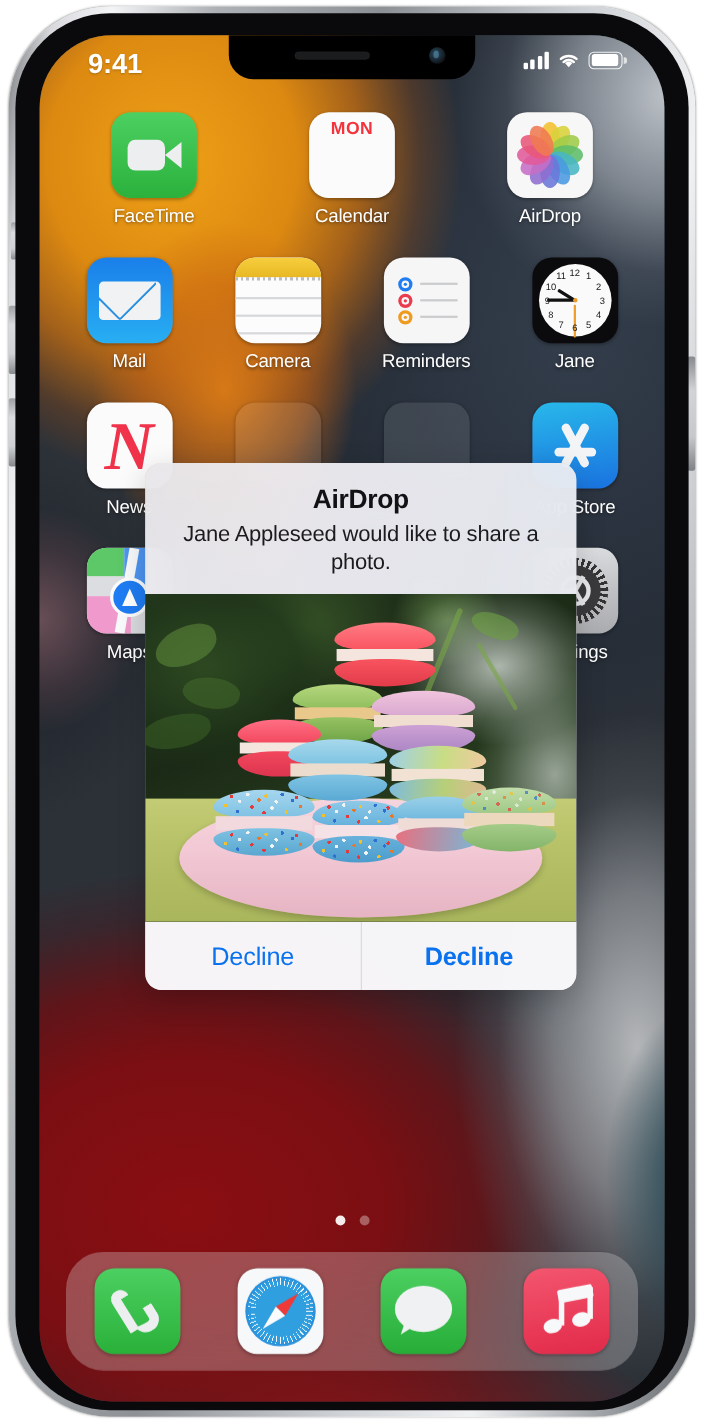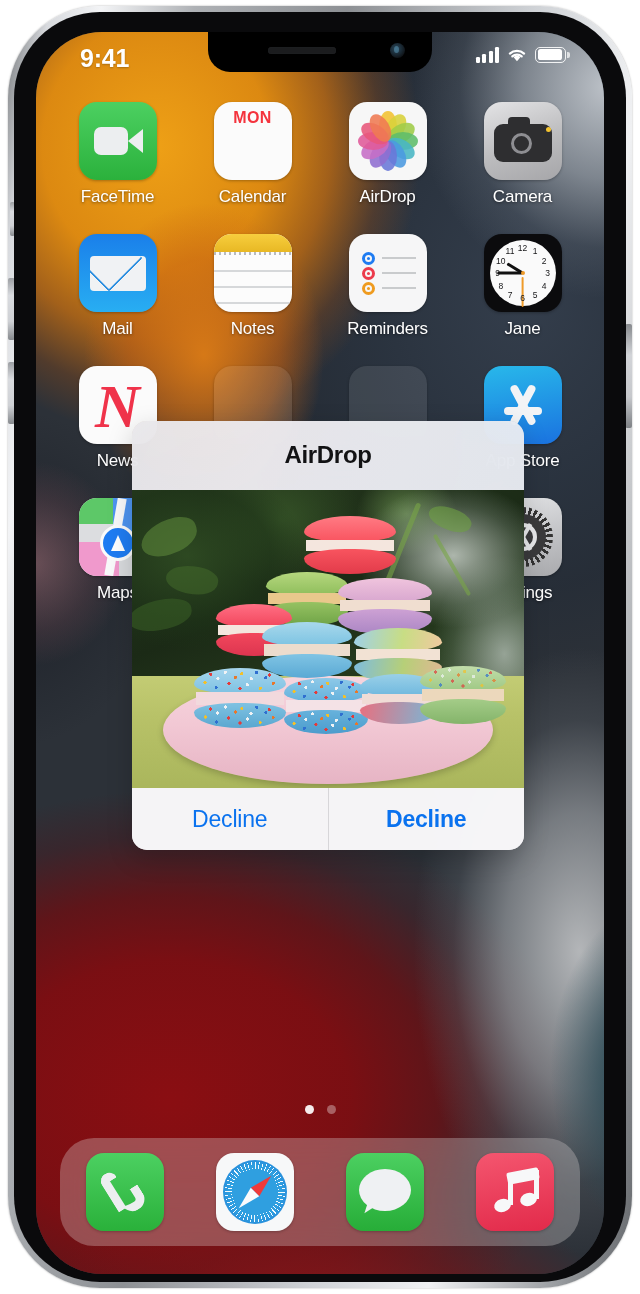--- a/index.html
+++ b/index.html
@@ -929,49 +929,40 @@
                   <div class="ph-pet" style="background: rgb(106, 120, 216); transform: translate(-50%, -100%) rotate(180deg); transform-origin: 50% 100%;"></div>
                   <div class="ph-pet" style="background: rgb(143, 110, 208); transform: translate(-50%, -100%) rotate(210deg); transform-origin: 50% 100%;"></div>
                   <div class="ph-pet" style="background: rgb(198, 110, 198); transform: translate(-50%, -100%) rotate(240deg); transform-origin: 50% 100%;"></div>
                   <div class="ph-pet" style="background: rgb(224, 90, 154); transform: translate(-50%, -100%) rotate(270deg); transform-origin: 50% 100%;"></div>
                   <div class="ph-pet" style="background: rgb(232, 86, 122); transform: translate(-50%, -100%) rotate(300deg); transform-origin: 50% 100%;"></div>
                   <div class="ph-pet" style="background: rgb(239, 122, 82); transform: translate(-50%, -100%) rotate(330deg); transform-origin: 50% 100%;"></div>
                 </div>
             </div>
             <div class="app-label">AirDrop</div>
           </div>
-          <div class="app">
-            <div class="app-icon ic-camera">
-              <div class="cam-bump"></div>
-                <div class="cam-body"></div>
-              <div class="cam-lens"></div>
-                <div class="cam-dot"></div>
-            </div>
-            <div class="app-label">Camera</div>
-          </div>
         </div>
 
         <div class="app-row">
           <div class="app">
             <div class="app-icon ic-mail">
               <div class="mail-env">
                   <div class="mail-flap"></div>
                 </div>
             </div>
             <div class="app-label">Mail</div>
           </div>
           <div class="app">
             <div class="app-icon ic-notes">
               <div class="nt-top"></div>
                 <div class="nt-perf"></div>
               <div class="nt-line" style="top:36px"></div>
               <div class="nt-line" style="top:52px"></div>
               <div class="nt-line" style="top:68px"></div>
             </div>
-            <div class="app-label">Notes</div>
+            <div class="app-label">Camera</div>
           </div>
           <div class="app">
             <div class="app-icon ic-reminders">
               <div class="rm-dot" style="top:18px;border-color:#1f7cf2;">
                   <span style="position:absolute;left:2px;top:2px;width:3px;height:3px;border-radius:50%;background:#1f7cf2;"></span>
                 </div>
               <div class="rm-line" style="top:23px"></div>
               <div class="rm-dot" style="top:33px;border-color:#ec3b4c;">
                   <span style="position:absolute;left:2px;top:2px;width:3px;height:3px;border-radius:50%;background:#ec3b4c;"></span>
                 </div>
@@ -1096,20 +1087,21 @@
           <div class="mu-stem1"></div>
             <div class="mu-stem2"></div>
           <div class="mu-note-head1"></div>
             <div class="mu-note-head2"></div>
         </div>
       </div>
 
       <div class="airdrop-dialog">
         <div class="ad-head">
           <div class="ad-title">AirDrop</div>
+          <div class="ad-msg">Jane Appleseed would like to share a photo.</div>
         </div>
 
         <div class="ad-photo">
           <div class="bg-foliage"></div>
           <div class="leaf" style="left:8px;top:30px;width:58px;height:34px;transform:rotate(-18deg);"></div>
           <div class="leaf" style="left:34px;top:76px;width:52px;height:28px;transform:rotate(12deg);background:rgba(70,110,44,0.5);"></div>
           <div class="leaf" style="left:-4px;top:110px;width:64px;height:30px;transform:rotate(-8deg);background:rgba(58,96,38,0.55);"></div>
           <div class="leaf" style="left:296px;top:18px;width:44px;height:22px;transform:rotate(24deg);background:rgba(110,160,66,0.6);"></div>
           <div class="stem" style="left:268px;top:10px;width:5px;height:88px;transform:rotate(22deg);"></div>
           <div class="stem" style="left:318px;top:40px;width:4px;height:70px;transform:rotate(-30deg);"></div>

